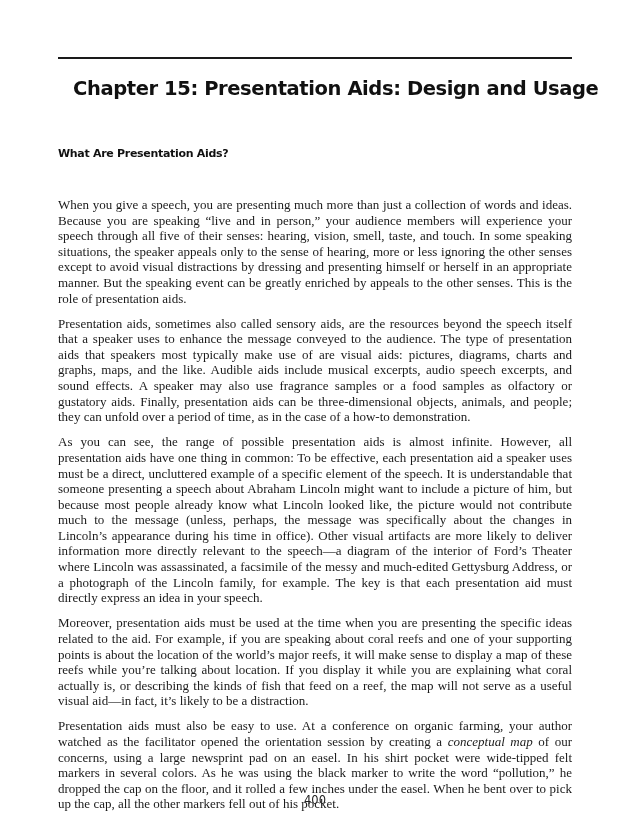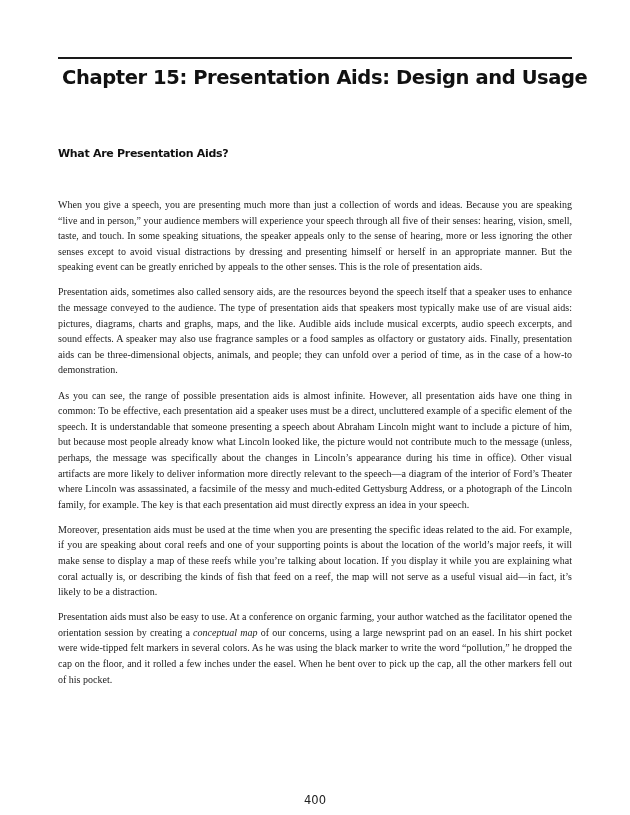--- a/index.html
+++ b/index.html
@@ -1,32 +1,32 @@
 <!DOCTYPE html>
 <html><head>
   <meta charset="utf-8">
   <style>
     html, body { margin: 0; padding: 0; background: #ffffff; }
     body { width: 630px; height: 815px; position: relative; overflow: hidden; }
     .page { position: absolute; left: 58px; top: 0; width: 514px; }
     .rule { position: absolute; left: 0; top: 57px; width: 514px; height: 2px; background: #1a1a1a; }
     .chapter-title {
-      position: absolute; left: 0; top: 62px; margin: 4px;
+      position: absolute; left: 0; top: 62px; margin: 15px;
       font-family: "DejaVu Sans", sans-serif; font-weight: bold;
       font-size: 19.5px; letter-spacing: -0.4px; color: #111; white-space: nowrap;
     }
     .section-title {
       position: absolute; left: 0; top: 147px; margin: 0;
       font-family: "DejaVu Sans", sans-serif; font-weight: bold;
       font-size: 11px; letter-spacing: -0.3px; color: #111; white-space: nowrap;
     }
     .body { position: absolute; left: 0; top: 197px; width: 514px; }
     .body p {
       margin: 0 0 9.5px 0;
-      font-family: "Liberation Serif", serif; font-size: 10px; line-height: 15.6px;
+      font-family: "Liberation Serif", serif; font-size: 13px; line-height: 15.6px;
       color: #1a1a1a; text-align: justify; hyphens: manual;
     }
     .page-number {
       position: absolute; left: 0; width: 514px; top: 793px; text-align: center;
       font-family: "DejaVu Sans", sans-serif; font-size: 11.5px; color: #222;
     }
   </style>
 </head>
 <body>
 

